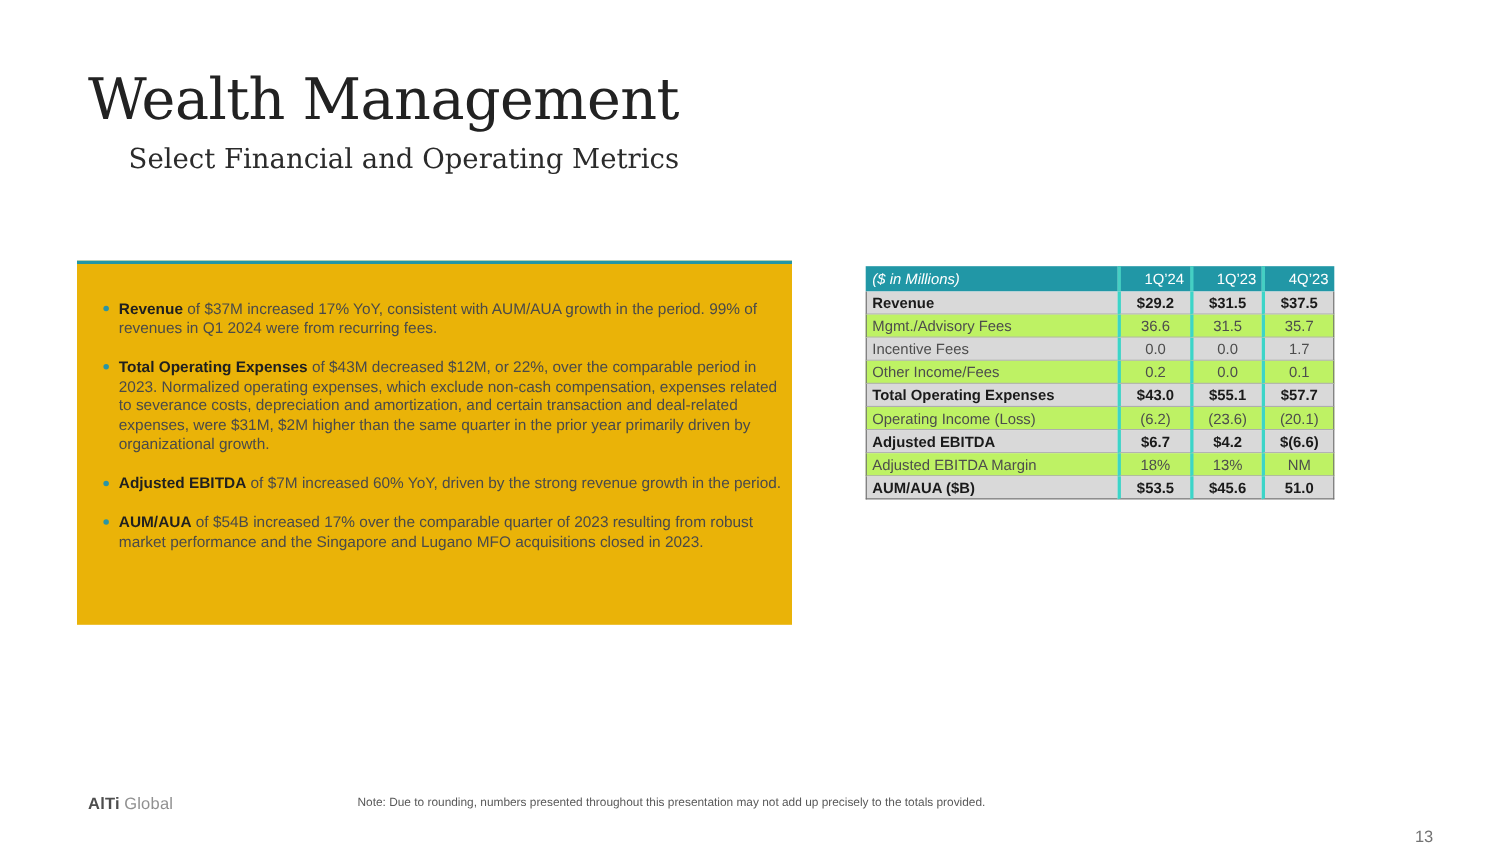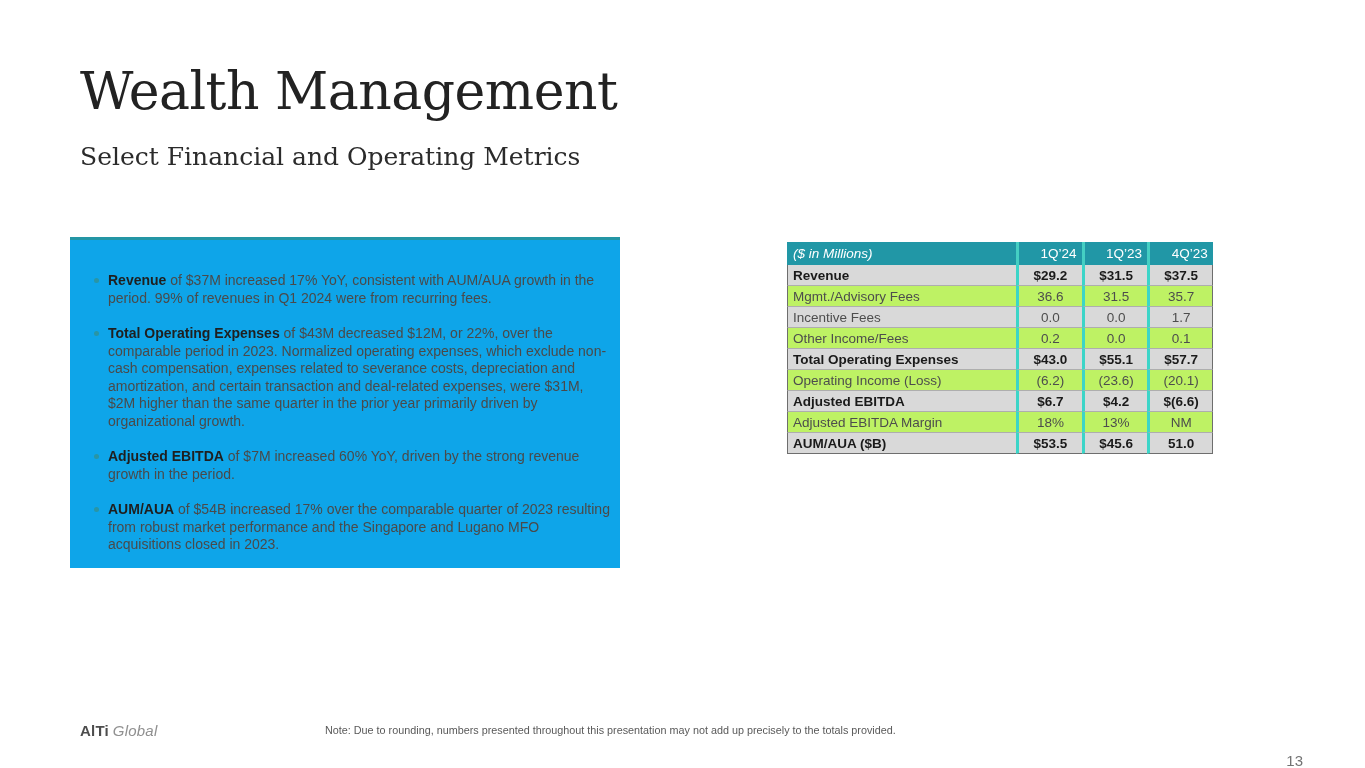--- a/index.html
+++ b/index.html
@@ -17,29 +17,30 @@
     line-height: 58px;
     color: #222222;
     letter-spacing: -0.5px;
   }
   .slide-subtitle {
     font-family: "DejaVu Serif", serif;
     font-weight: normal;
     font-size: 25px;
     line-height: 34px;
     color: #2b2b2b;
-    margin-top: 20px;
+    margin-top: 8px;
+    text-align: right;
   }
 
   
   .highlights-box {
     position: absolute;
     left: 70px; top: 237px;
-    width: 550px; height: 331px;
-    background: #0ea5e9;
+    width: 650px; height: 331px;
+    background: #eab308;
     border-top: 3px solid #2396a5;
     padding: 32px 6px 0 24px;
   }
   .highlights-list { list-style: none; }
   .bullet-item {
     display: flex;
     margin-bottom: 18px;
     font-size: 14px;
     line-height: 17.5px;
     color: #4a4a4a;
@@ -99,21 +100,21 @@
   .fin-table tbody td:first-child { border-left: 1px solid #6e6e6e; }
   .fin-table tbody td:last-child { border-right: 1px solid #6e6e6e; }
   .fin-table tbody tr:last-child td { border-bottom: 1px solid #6e6e6e; }
 
   
   .footer-logo {
     position: absolute; left: 80px; top: 722px;
     font-size: 15px; letter-spacing: 0.2px;
   }
   .logo-brand { font-weight: bold; color: #4d4d4d; }
-  .logo-suffix { font-weight: normal; color: #909090; margin-left: 4px; font-style: italic; }
+  .logo-suffix { font-weight: normal; color: #909090; margin-left: 4px; }
   .footer-note {
     position: absolute; left: 285px; top: 724px;
     font-size: 10.8px; color: #595959; padding-left: 40px;
   }
   .page-number {
     position: absolute; right: 62px; top: 752px;
     font-size: 15px; color: #737373;
   }
 </style>
 </head>

